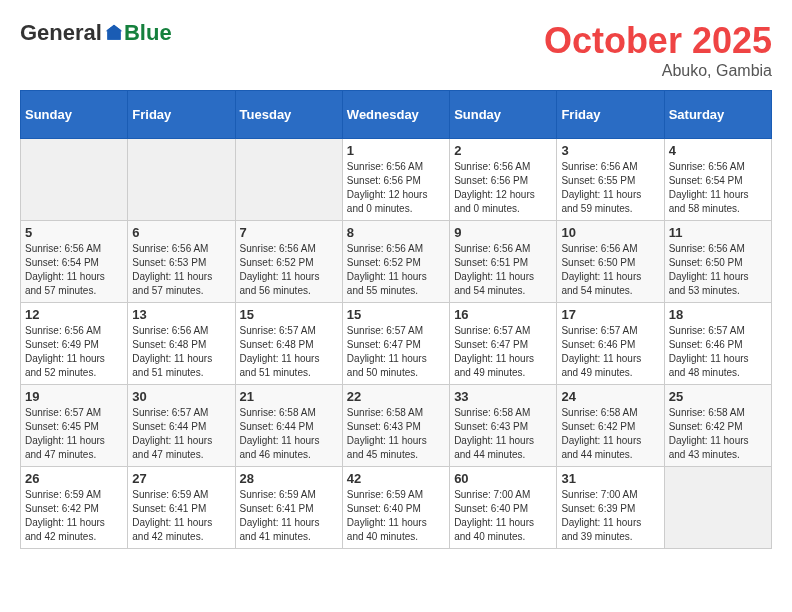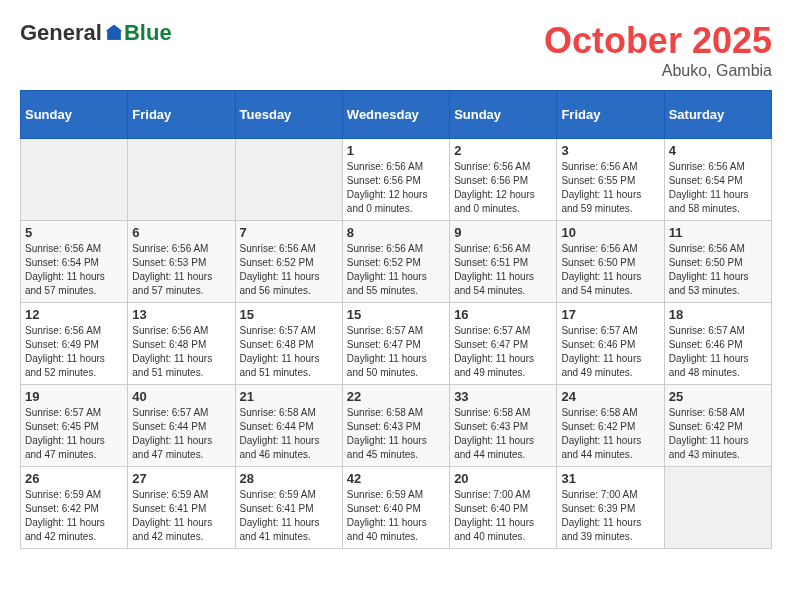--- a/index.html
+++ b/index.html
@@ -206,21 +206,21 @@
           <span class="day-number">18</span>
           <div class="day-info">Sunrise: 6:57 AM<br>Sunset: 6:46 PM<br>Daylight: 11 hours<br>and 48 minutes.</div>
         </td>
       </tr>
       <tr>
         <td>
           <span class="day-number">19</span>
           <div class="day-info">Sunrise: 6:57 AM<br>Sunset: 6:45 PM<br>Daylight: 11 hours<br>and 47 minutes.</div>
         </td>
         <td>
-          <span class="day-number">40</span>
+          <span class="day-number">30</span>
           <div class="day-info">Sunrise: 6:57 AM<br>Sunset: 6:44 PM<br>Daylight: 11 hours<br>and 47 minutes.</div>
         </td>
         <td>
           <span class="day-number">21</span>
           <div class="day-info">Sunrise: 6:58 AM<br>Sunset: 6:44 PM<br>Daylight: 11 hours<br>and 46 minutes.</div>
         </td>
         <td>
           <span class="day-number">22</span>
           <div class="day-info">Sunrise: 6:58 AM<br>Sunset: 6:43 PM<br>Daylight: 11 hours<br>and 45 minutes.</div>
         </td>
@@ -248,21 +248,21 @@
         </td>
         <td>
           <span class="day-number">28</span>
           <div class="day-info">Sunrise: 6:59 AM<br>Sunset: 6:41 PM<br>Daylight: 11 hours<br>and 41 minutes.</div>
         </td>
         <td>
           <span class="day-number">42</span>
           <div class="day-info">Sunrise: 6:59 AM<br>Sunset: 6:40 PM<br>Daylight: 11 hours<br>and 40 minutes.</div>
         </td>
         <td>
-          <span class="day-number">20</span>
+          <span class="day-number">60</span>
           <div class="day-info">Sunrise: 7:00 AM<br>Sunset: 6:40 PM<br>Daylight: 11 hours<br>and 40 minutes.</div>
         </td>
         <td>
           <span class="day-number">31</span>
           <div class="day-info">Sunrise: 7:00 AM<br>Sunset: 6:39 PM<br>Daylight: 11 hours<br>and 39 minutes.</div>
         </td>
         <td class="empty-cell"></td>
       </tr>
     </tbody>
 </table>

